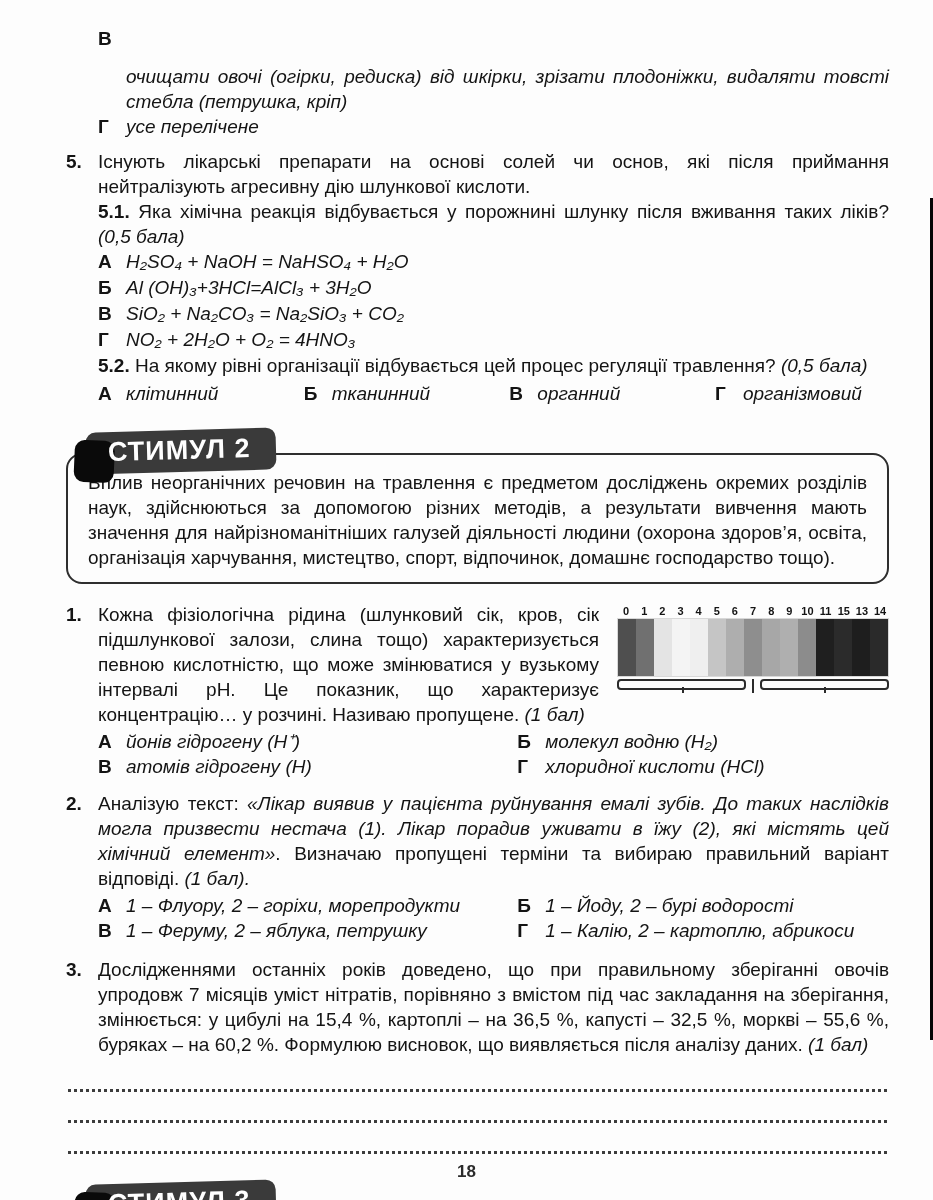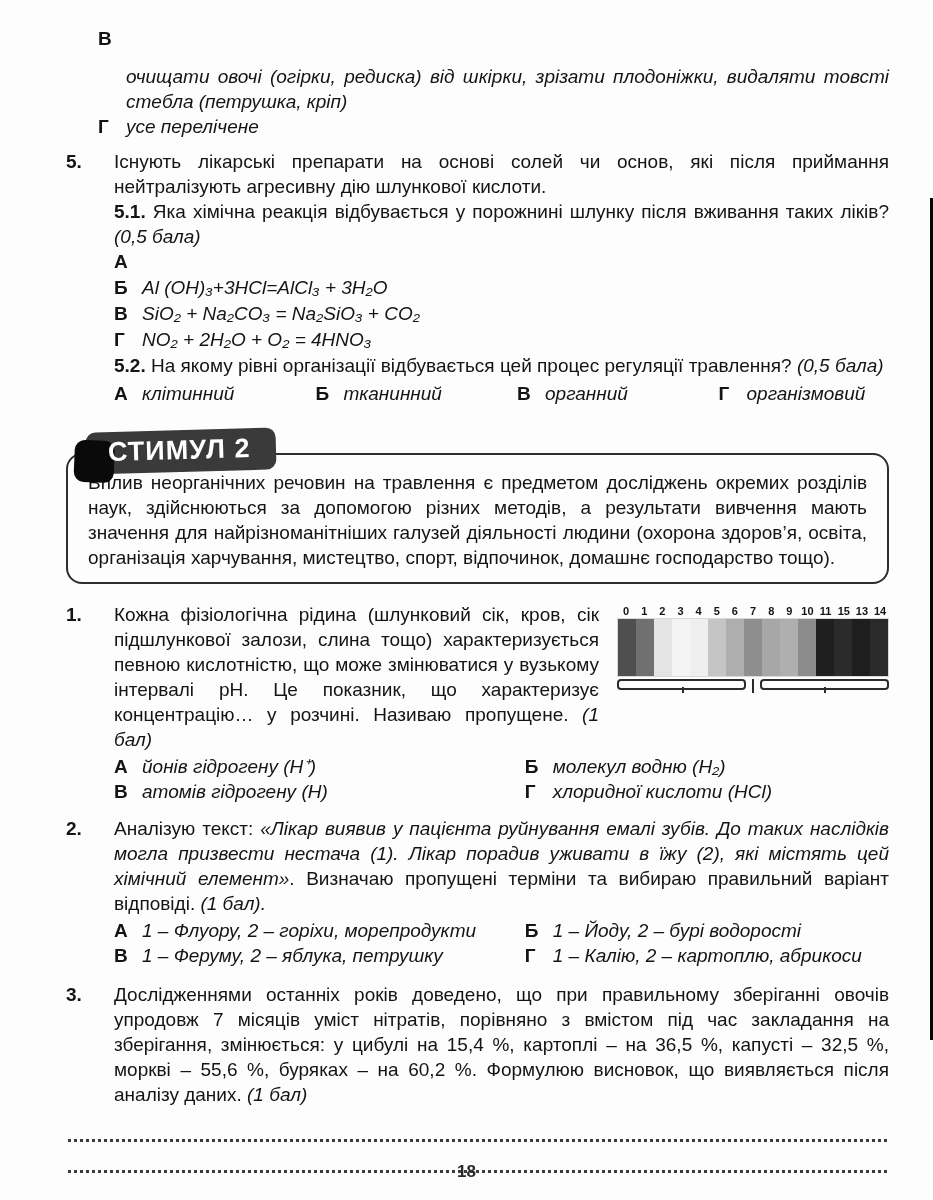--- a/index.html
+++ b/index.html
@@ -5,21 +5,21 @@
   html,body{margin:0;padding:0;background:#888;}
   .page{
     position:relative;width:933px;height:1200px;margin:0 auto;
     background:#fdfdfd;color:#141414;overflow:hidden;
     font-family:"Liberation Sans",sans-serif;font-size:19px;line-height:25px;
   }
   .content{padding:26px 44px 0 66px;}
   
   .q-row{display:flex;margin-top:10px;}
   .q-num{width:32px;font-weight:bold;flex:none;}
-  .q-body{flex:1;text-align:justify;margin-left:16px;}
+  .q-body{flex:1;text-align:justify;}
   .pts{font-style:italic;}
   .sub-label{font-weight:bold;}
   
   .opt-row{display:flex;}
   .opt-letter{width:28px;flex:none;font-weight:bold;}
   .opt-text{font-style:italic;}
   .opts-grid2{display:grid;grid-template-columns:53% 47%;margin-top:2px;}
   .opts-grid4{display:grid;grid-template-columns:26% 26% 26% 22%;margin-top:3px;}
   .eq-row{display:flex;line-height:26px;}
   .eq-f{font-style:italic;}
@@ -90,20 +90,21 @@
 
     <div class="q-row">
       <span class="q-num">5.</span>
       <div class="q-body">
         <span>Існують лікарські препарати на основі солей чи основ, які після приймання нейтралізують агресивну дію шлункової кислоти.</span>
         <div>
           <span class="sub-label">5.1.</span><span> Яка хімічна реакція відбувається у порожнині шлунку після вживання таких ліків? </span><span class="pts">(0,5 бала)</span>
         </div>
         <div class="eq-row">
           <span class="opt-letter">А</span>
+          <span class="eq-f">H₂SO₄ + NaOH = NaHSO₄ + H₂O</span>
         </div>
         <div class="eq-row">
           <span class="opt-letter">Б</span>
           <span class="eq-f">Al (OH)₃+3HCl=AlCl₃ + 3H₂O</span>
         </div>
         <div class="eq-row">
           <span class="opt-letter">В</span>
           <span class="eq-f">SiO₂ + Na₂CO₃ = Na₂SiO₃ + CO₂</span>
         </div>
         <div class="eq-row">

